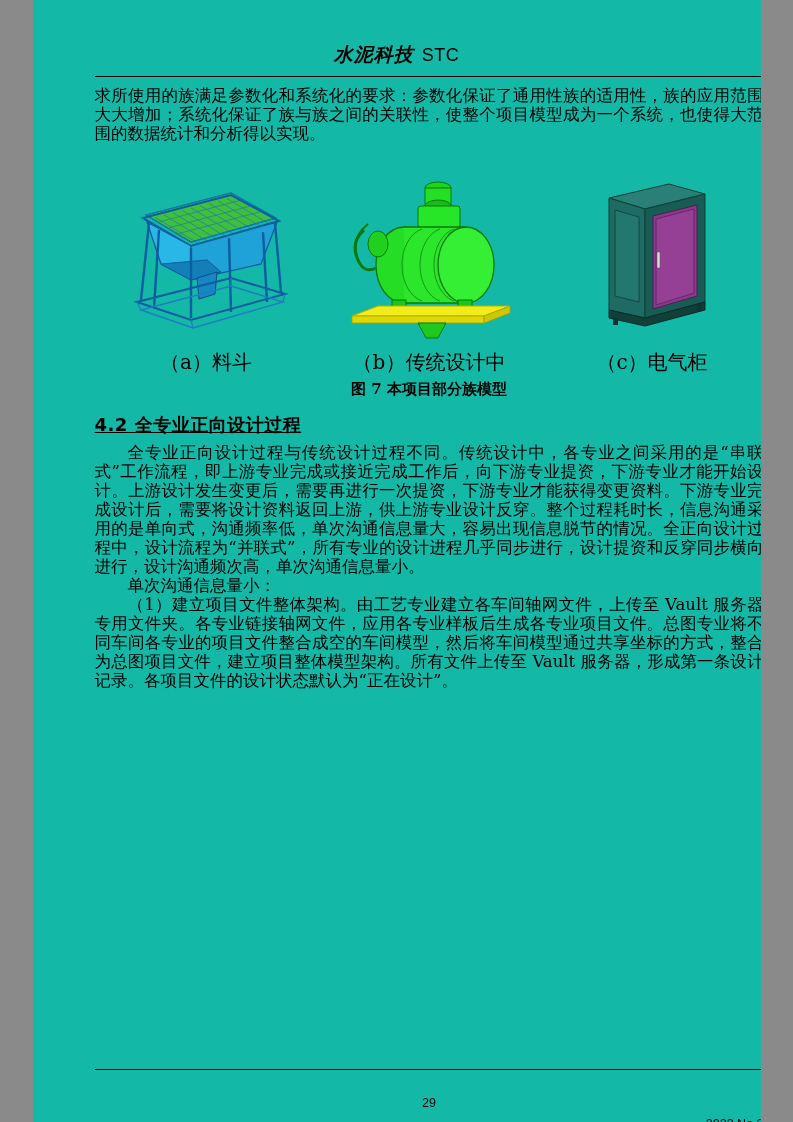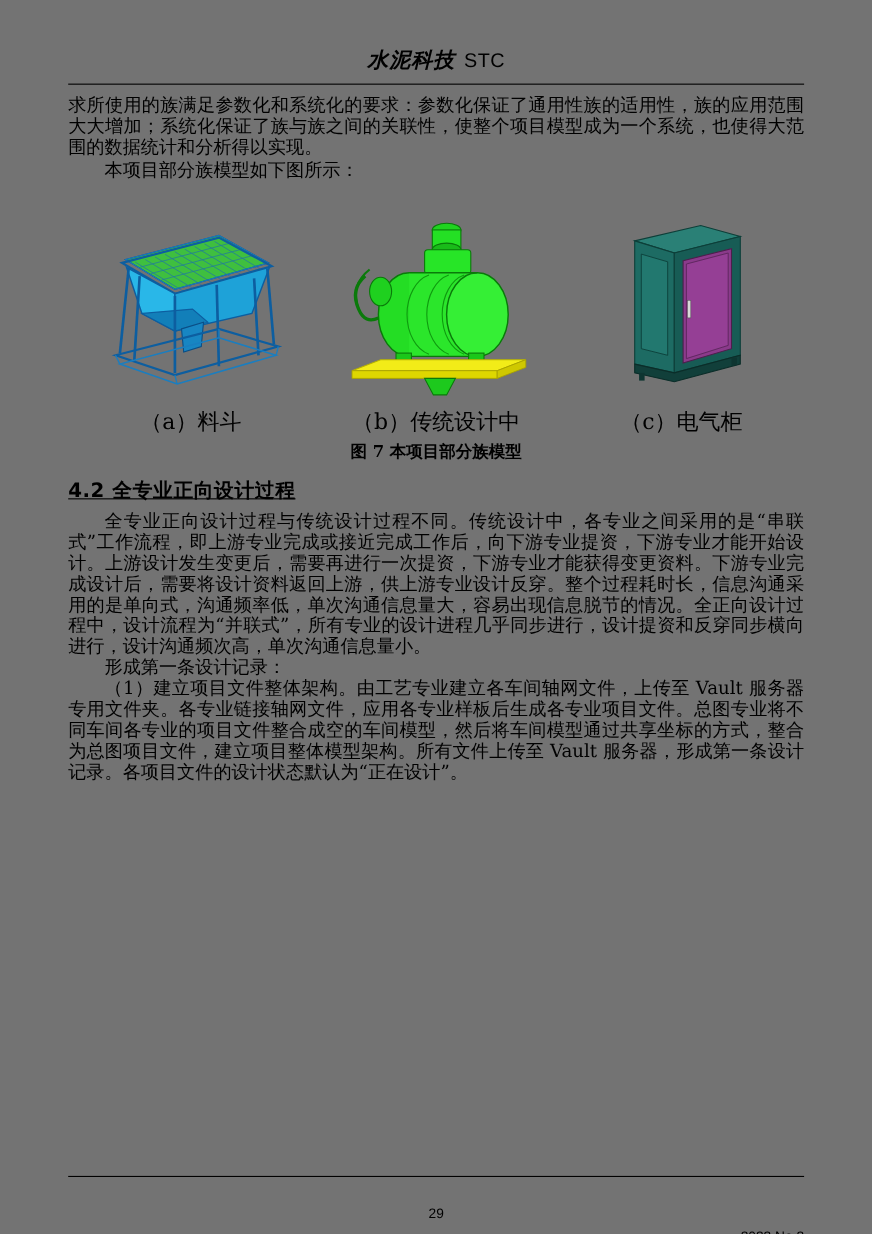--- a/index.html
+++ b/index.html
@@ -2,23 +2,23 @@
 <html><head>
 <meta charset="utf-8">
 <style>
   html, body {
     margin: 0;
     padding: 0;
     background: #8a8a8a;
   }
   .page {
     position: relative;
-    width: 793px;
+    width: 728px;
     height: 1122px;
-    background: #737373;
+    background: #14b8a6;
     margin: 0 auto;
     overflow: hidden;
     font-family: "Liberation Serif", serif;
     color: #000000;
     box-sizing: border-box;
   }
 
   
   .header {
     position: absolute;
@@ -147,21 +147,20 @@
 
   <div class="header">
     <span class="cn">水泥科技</span><span class="stc">STC</span>
   </div>
   <div class="rule-top"></div>
 
   <div class="content">
 
     <p class="body">求所使用的族满足参数化和系统化的要求：参数化保证了通用性族的适用性，族的应用范围大大增加；系统化保证了族与族之间的关联性，使整个项目模型成为一个系统，也使得大范围的数据统计和分析得以实现。</p>
 
-    <p class="body indent" style="margin-top:2px;">本项目部分族模型如下图所示：</p>
 
     <div class="figure-row">
 
       <div class="fig-box">
         <svg viewBox="0 0 190 185" width="190" height="185">
 
           <polygon points="35,55 120,33 165,58 80,82" fill="#3fbf3f" stroke="#0b5b9c" stroke-width="1.2"></polygon>
           <polygon points="35,55 120,33 165,58 80,82" fill="none" stroke="#1b7fc4" stroke-width="0.8"></polygon>
           <g stroke="#1c6fae" stroke-width="0.7" opacity="0.85">
             <line x1="44" y1="57.3" x2="89" y2="84.5"></line>
@@ -270,21 +269,21 @@
     <div class="fig-cap-row">
       <div class="fig-cap">（a）料斗</div>
       <div class="fig-cap">（b）传统设计中</div>
       <div class="fig-cap">（c）电气柜</div>
     </div>
     <div class="fig-title">图 7 本项目部分族模型</div>
 
     <h2 class="sec">4.2 全专业正向设计过程</h2>
 
     <p class="body indent">全专业正向设计过程与传统设计过程不同。传统设计中，各专业之间采用的是“串联式”工作流程，即上游专业完成或接近完成工作后，向下游专业提资，下游专业才能开始设计。上游设计发生变更后，需要再进行一次提资，下游专业才能获得变更资料。下游专业完成设计后，需要将设计资料返回上游，供上游专业设计反穿。整个过程耗时长，信息沟通采用的是单向式，沟通频率低，单次沟通信息量大，容易出现信息脱节的情况。全正向设计过程中，设计流程为“并联式”，所有专业的设计进程几乎同步进行，设计提资和反穿同步横向进行，设计沟通频次高，单次沟通信息量小。</p>
-    <p class="body indent">形成第一条设计记录：</p>
+    <p class="body indent">单次沟通信息量小：</p>
     <p class="body indent">（1）建立项目文件整体架构。由工艺专业建立各车间轴网文件，上传至 Vault 服务器专用文件夹。各专业链接轴网文件，应用各专业样板后生成各专业项目文件。总图专业将不同车间各专业的项目文件整合成空的车间模型，然后将车间模型通过共享坐标的方式，整合为总图项目文件，建立项目整体模型架构。所有文件上传至 Vault 服务器，形成第一条设计记录。各项目文件的设计状态默认为“正在设计”。</p>
 
   </div>
 
   <div class="rule-bottom"></div>
   <div class="footer">
     <span class="pg">29</span>
     <span class="right">2023.No.2</span>
   </div>
 

